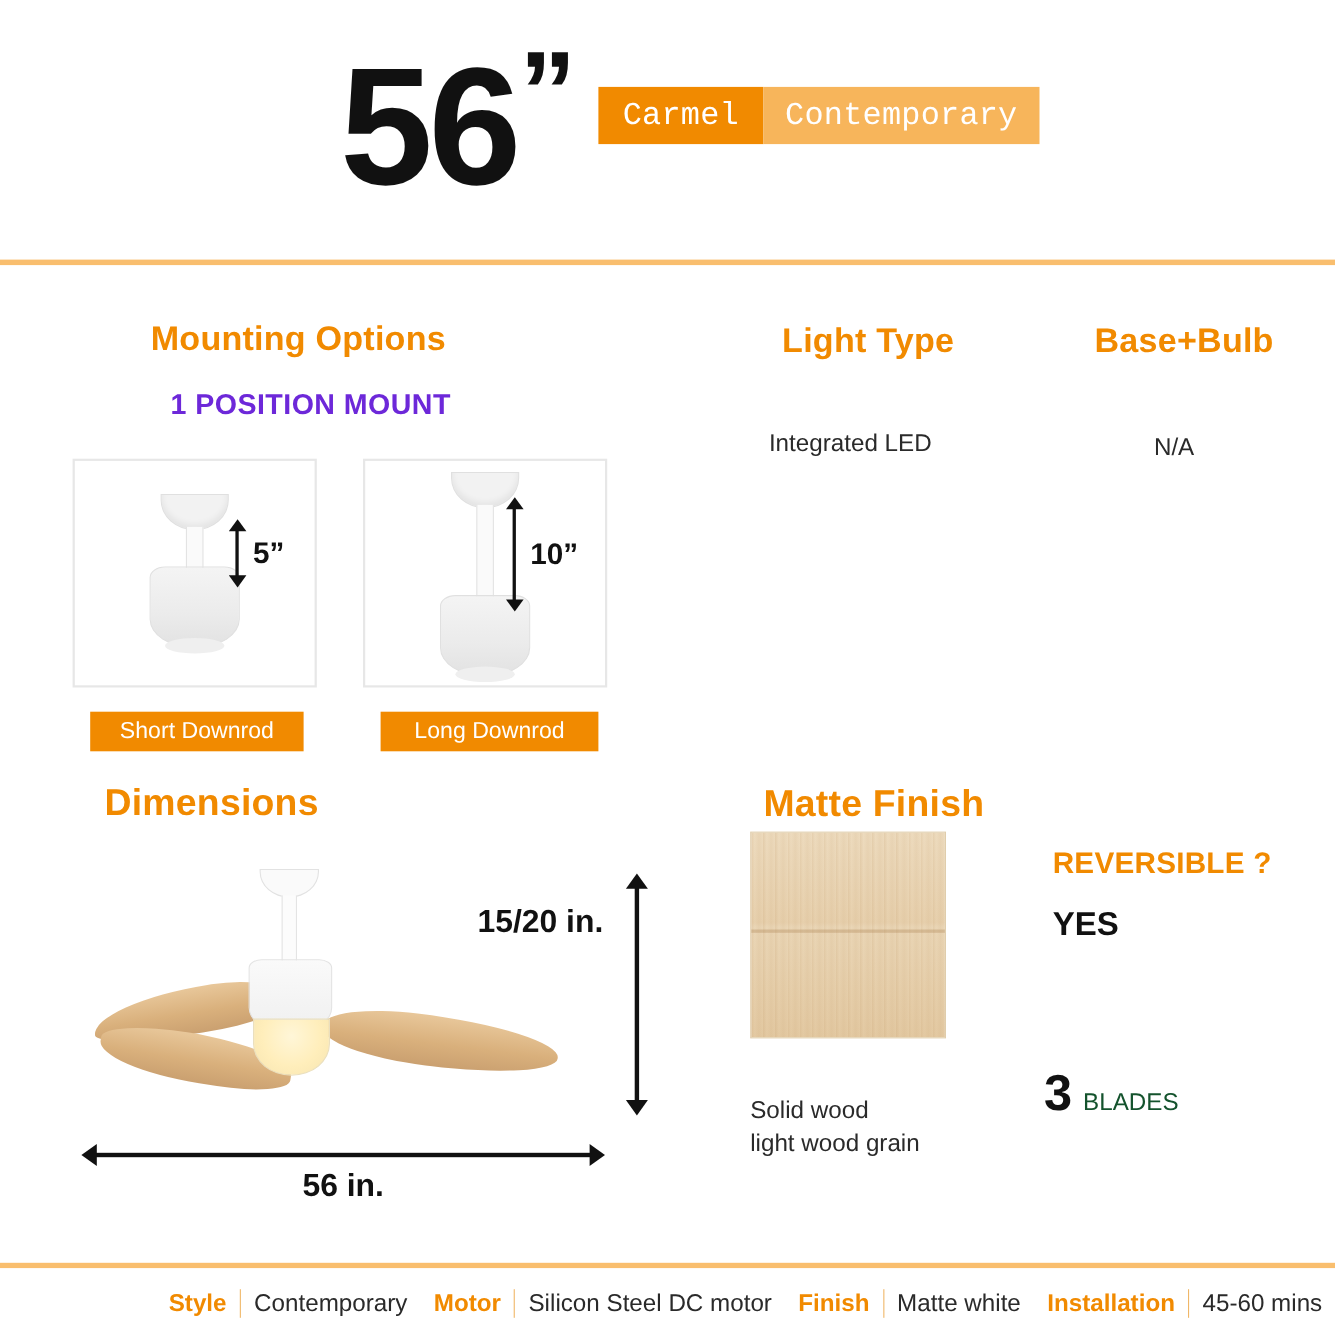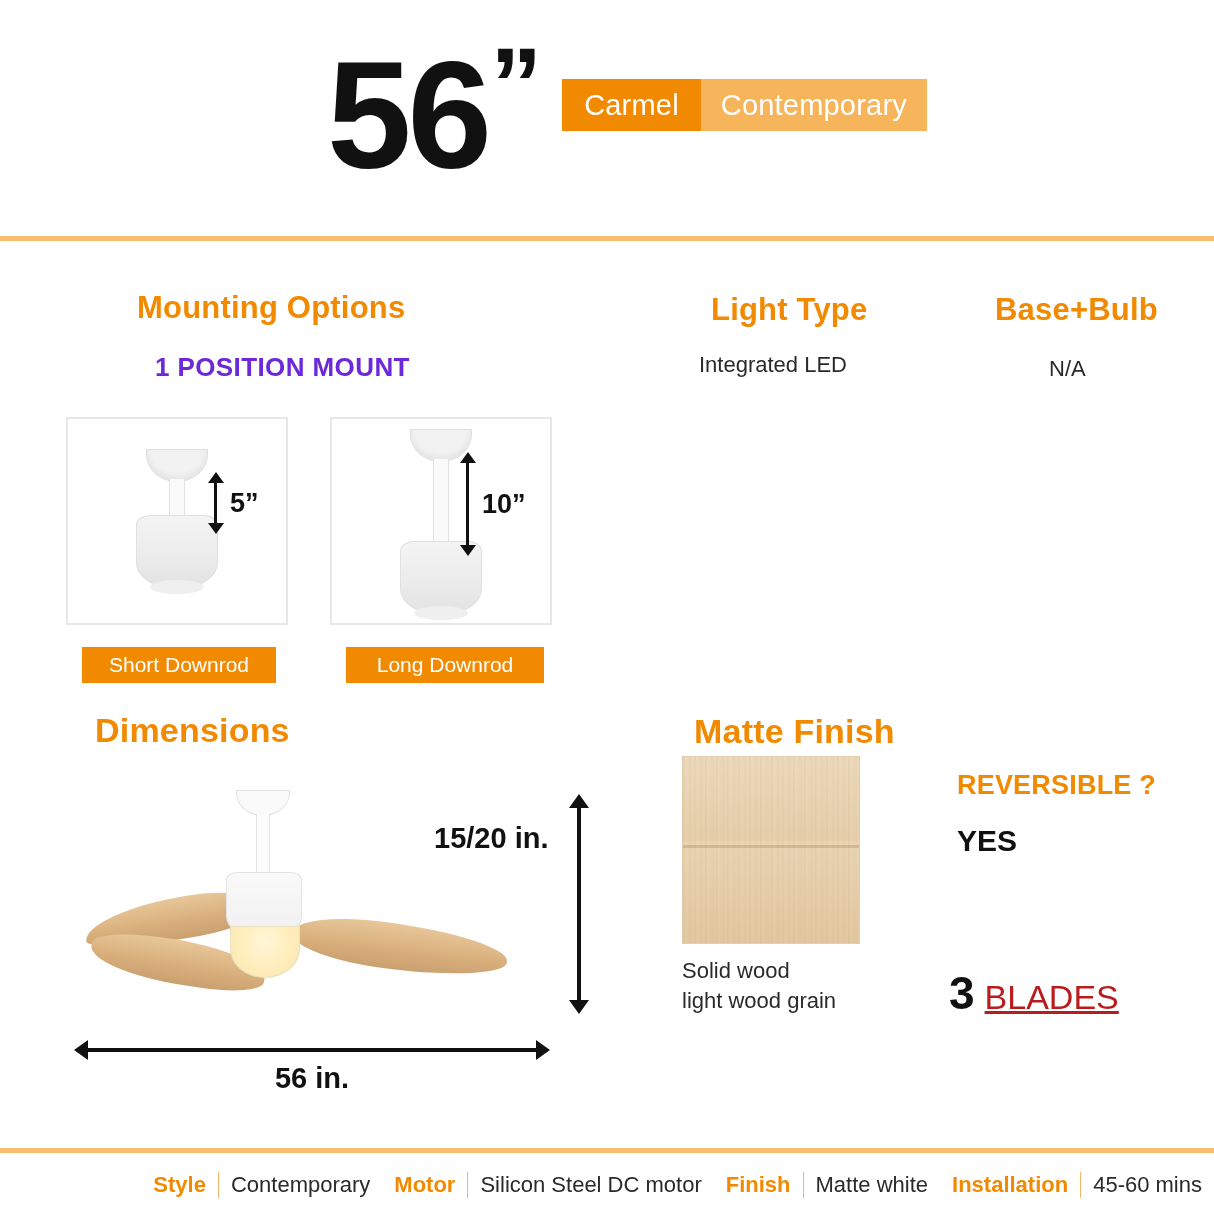--- a/index.html
+++ b/index.html
@@ -26,20 +26,21 @@
     letter-spacing: -4px; color: #111111;
     display: flex; align-items: flex-start; margin-left: 40px;
   }
   .size-num .inch {
     font-size: 104px; font-weight: 700; line-height: 0.6;
     letter-spacing: -6px; margin-left: 2px;
   }
   .badge-row {
     display: flex; align-items: stretch; height: 52px;
     transform: translateY(-46px);
+    font-family: Liberation Mono, monospace;
   }
   .badge-name {
     background: #f18a00; color: #ffffff;
     font-size: 29px; font-weight: 400; letter-spacing: .2px;
     padding: 0 22px; display: flex; align-items: center;
   }
   .badge-style {
     background: #f7b55b; color: #ffffff;
     font-size: 29px; font-weight: 400; letter-spacing: .2px;
     padding: 0 20px; display: flex; align-items: center;
@@ -49,21 +50,21 @@
     background: #f9be6e;
   }
 
   
   .h-orange {
     color: #f18a00; font-size: 31px; font-weight: 700; letter-spacing: .2px;
   }
   .h-black-sm {
     color: #6d28d9; font-size: 26px; font-weight: 700; letter-spacing: .4px;
   }
-  .txt-body { color: #2a2a2a; font-size: 22px; font-weight: 400; }
+  .txt-body { color: #2a2a2a; font-size: 22px; font-weight: 400; margin-top: 38px; }
 
   
   .mount-title { position: absolute; left: 137px; top: 290px; }
   .mount-sub   { position: absolute; left: 155px; top: 352px; }
 
   .card {
     position: absolute; width: 222px; height: 208px;
     border: 2px solid #e7e7e7; background: #fff;
     overflow: hidden;
   }
@@ -222,21 +223,21 @@
     background: rgba(176,134,86,.35);
   }
   .bf-l1 { position: absolute; left: 682px; top: 958px; }
   .bf-l2 { position: absolute; left: 682px; top: 988px; }
 
   
   .rev-title { position: absolute; left: 957px; top: 770px; font-size: 27px; }
   .rev-val   { position: absolute; left: 957px; top: 824px; font-size: 30px; font-weight: 700; color: #111; }
   .blades-row { position: absolute; left: 949px; top: 970px; display: flex; align-items: baseline; gap: 10px; }
   .blades-num { font-size: 46px; font-weight: 700; color: #111; line-height: 1; }
-  .blades-lbl { font-size: 34px; font-weight: 400; color: #b91c1c; line-height: 1; text-decoration: underline; }
+  .blades-lbl { font-size: 22px; font-weight: 400; color: #14532d; line-height: 1; }
 
   
   .foot-rule {
     position: absolute; left: 0; top: 1148px; width: 1214px; height: 5px; background: #f9be6e;
   }
   .footer {
     position: absolute; left: 0; top: 1153px; width: 1214px; height: 63px;
     background: #ffffff;
     display: flex; align-items: center; justify-content: flex-end;
     gap: 0;

